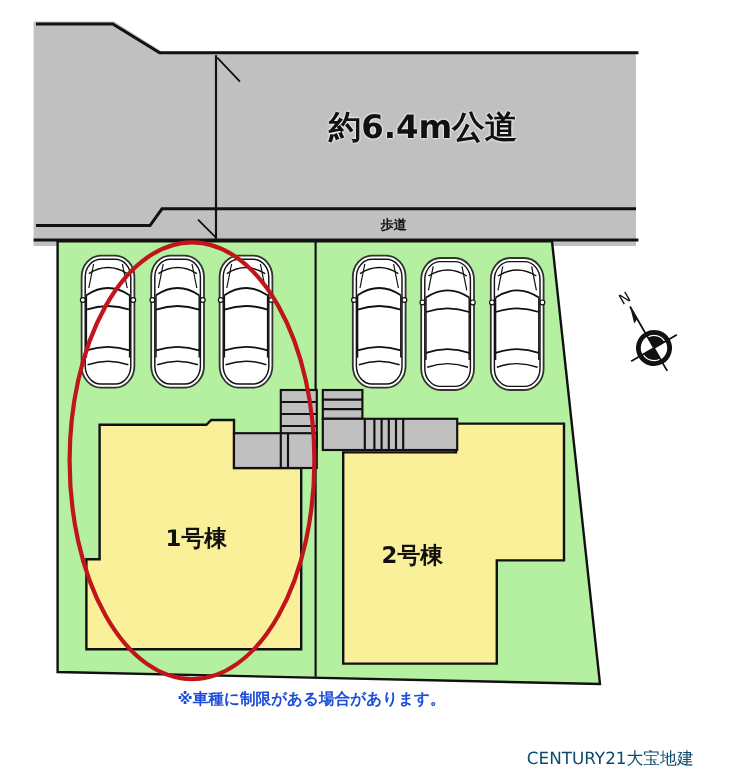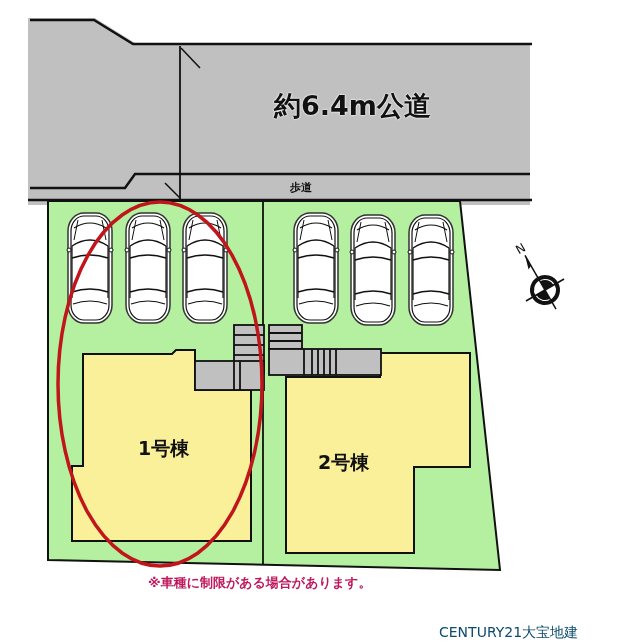--- a/index.html
+++ b/index.html
@@ -1,23 +1,23 @@
 <!DOCTYPE html>
 <html><head>
 <meta charset="utf-8">
 <style>
   html, body { margin:0; padding:0; background:#ffffff; }
   body { width:620px; height:644px; position:relative; overflow:hidden; font-family:"DejaVu Sans", sans-serif; }
   #site { position:absolute; left:0; top:0; width:620px; height:644px; }
   .road-label { position:absolute; left:230px; top:88px; font-size:27px; font-weight:bold; color:#111; letter-spacing:0px; text-shadow:0 0 2px #fff, 0 0 2px #fff;margin-left:44px; }
-  .sidewalk-label { position:absolute; left:290px; top:180px; font-size:11px; font-weight:bold; color:#111; }
+  .sidewalk-label { position:absolute; left:317px; top:180px; font-size:11px; font-weight:bold; color:#111; }
   .bldg-label { position:absolute; font-size:19px; font-weight:bold; color:#111; }
   .bldg1 { left:138px; top:436px; }
   .bldg2 { left:318px; top:450px;text-align:center; }
-  .note { position:absolute; left:148px; top:574px; font-size:13px; font-weight:bold; color:#be185d; }
+  .note { position:absolute; left:148px; top:574px; font-size:13px; font-weight:bold; color:#1d4ed8; }
   .brand { position:absolute; left:439px; top:624px; font-size:14px; color:#0c4a6e; font-family:"DejaVu Sans", sans-serif; }
 </style>
 </head>
 <body>
 
 <svg id="site" viewBox="0 0 620 644" xmlns="http://www.w3.org/2000/svg">
   <defs>
     <g id="car">
       <rect x="-22" y="-55" width="44" height="110" rx="16" ry="18" fill="#ffffff" stroke="#333" stroke-width="1.5"></rect>
       <rect x="-19" y="-52" width="38" height="104" rx="13" ry="15" fill="none" stroke="#111" stroke-width="1.2"></rect>

